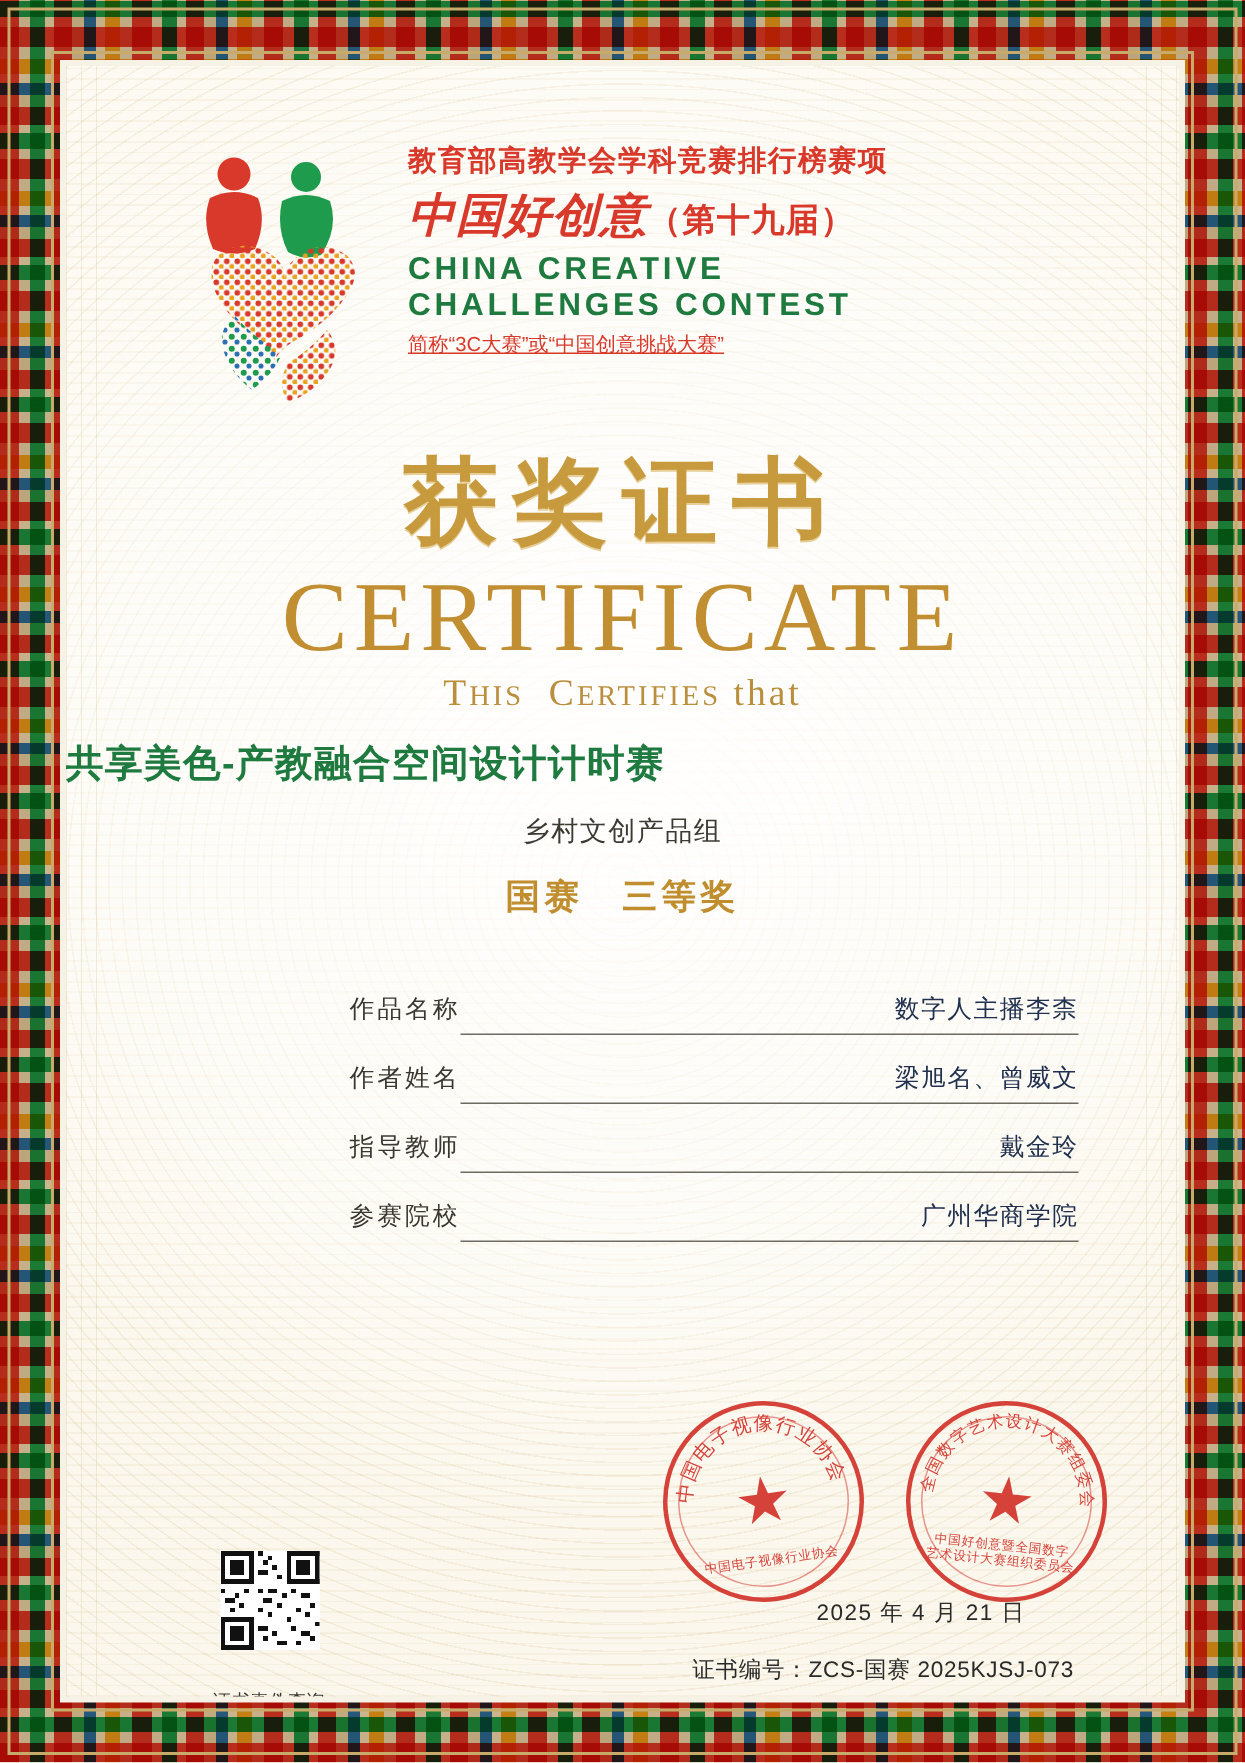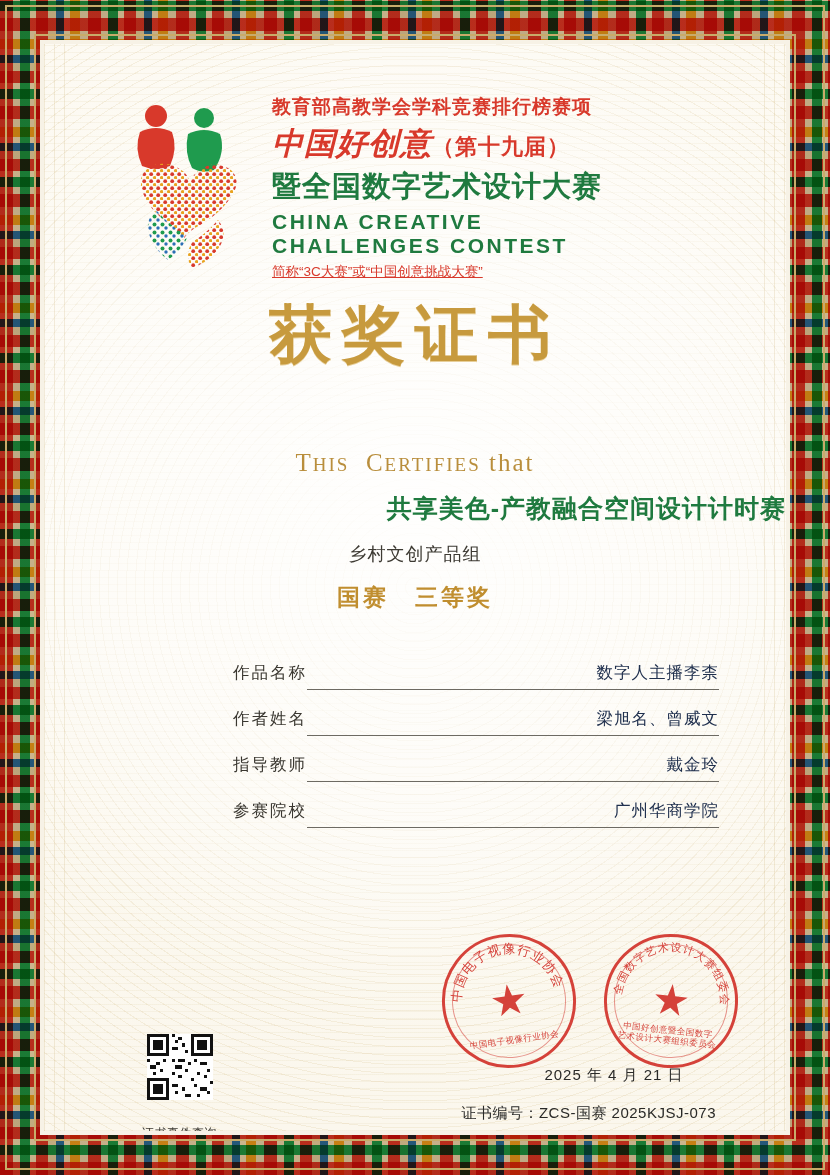--- a/index.html
+++ b/index.html
@@ -199,21 +199,21 @@
     font-family: "Liberation Serif", serif;
   }
   .title-sub .cap { font-size: 25px; }
   .title-sub .sc { font-size: 19px; }
 
   
   .award-name {
     position: absolute;
     top: 448px;
     left: 0; right: 0;
-    text-align: right;
+    text-align: left;
     font-size: 25px;
     font-weight: bold;
     color: #1f7a3f;
     letter-spacing: 1px;
   }
   .award-group {
     position: absolute;
     top: 498px;
     left: 0; right: 0;
     text-align: center;
@@ -387,28 +387,28 @@
             <path d="M20 66 q18 -10 36 4 q6 6 6 14 q0 -8 7 -14 q16 -14 34 -2 q10 10 2 24 q-12 20 -38 34 q-8 5 -12 12 q-4 -9 -14 -16 q-22 -16 -27 -34 q-4 -14 6 -22 z" fill="url(#dots)"></path>
             <path d="M28 108 q14 16 32 26 q-6 14 -20 24 q-18 -14 -20 -32 q-1 -10 8 -18 z" fill="url(#dots2)"></path>
             <path d="M64 140 q14 -8 26 -22 q10 12 2 26 q-10 16 -28 22 q-8 -12 0 -26 z" fill="url(#dots)"></path>
           </svg>
         </div>
         <div class="header-text">
           <div class="t-line1">教育部高教学会学科竞赛排行榜赛项</div>
           <div class="t-line2">
             <span>中国好创意</span><span class="sub">（第十九届）</span>
           </div>
-          <div class="t-line3">暨全国数字艺术设计大赛</div>
           <div class="t-line4">CHINA CREATIVE</div>
           <div class="t-line5">CHALLENGES CONTEST</div>
           <div class="t-line6">简称“3C大赛”或“中国创意挑战大赛”</div>
         </div>
       </div>
 
       <div class="title-cn">获奖证书</div>
+      <div class="title-en">CERTIFICATE</div>
       <div class="title-sub">
         <span class="cap">T</span><span class="sc">HIS</span>&nbsp;&nbsp;<span class="cap">C</span><span class="sc">ERTIFIES</span>&nbsp;<span class="cap">that</span>
       </div>
 
       <div class="award-name">共享美色-产教融合空间设计计时赛</div>
       <div class="award-group">乡村文创产品组</div>
       <div class="award-level">国赛　三等奖</div>
 
       <div class="fields">
         <div class="field-row">

